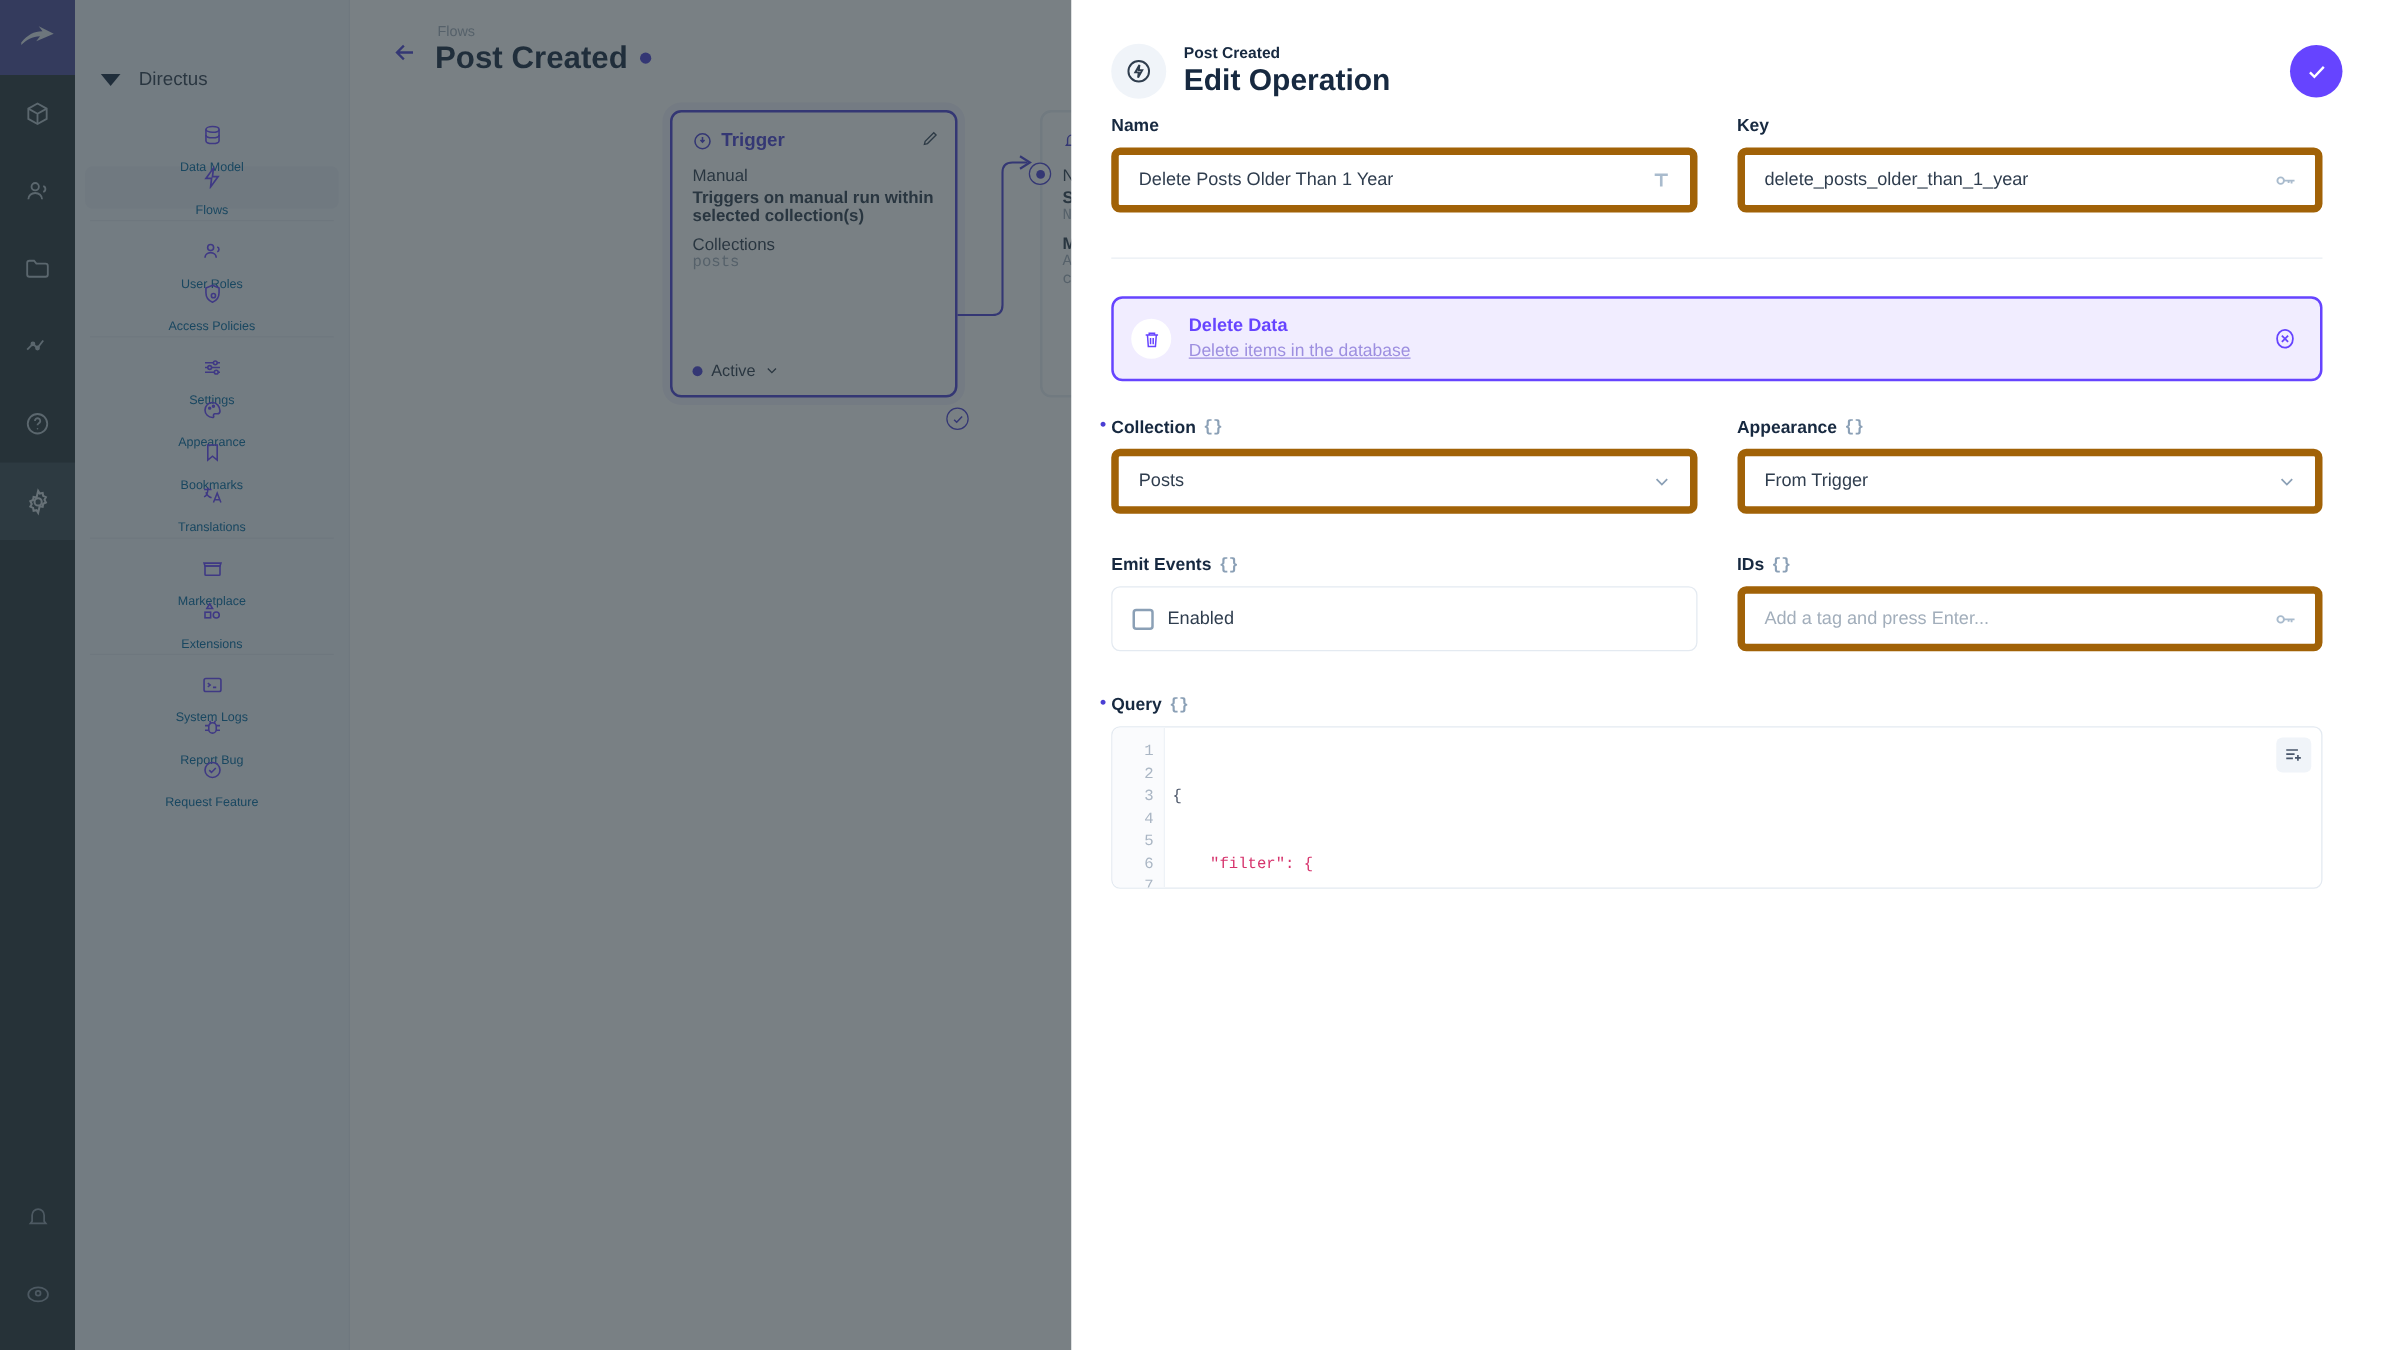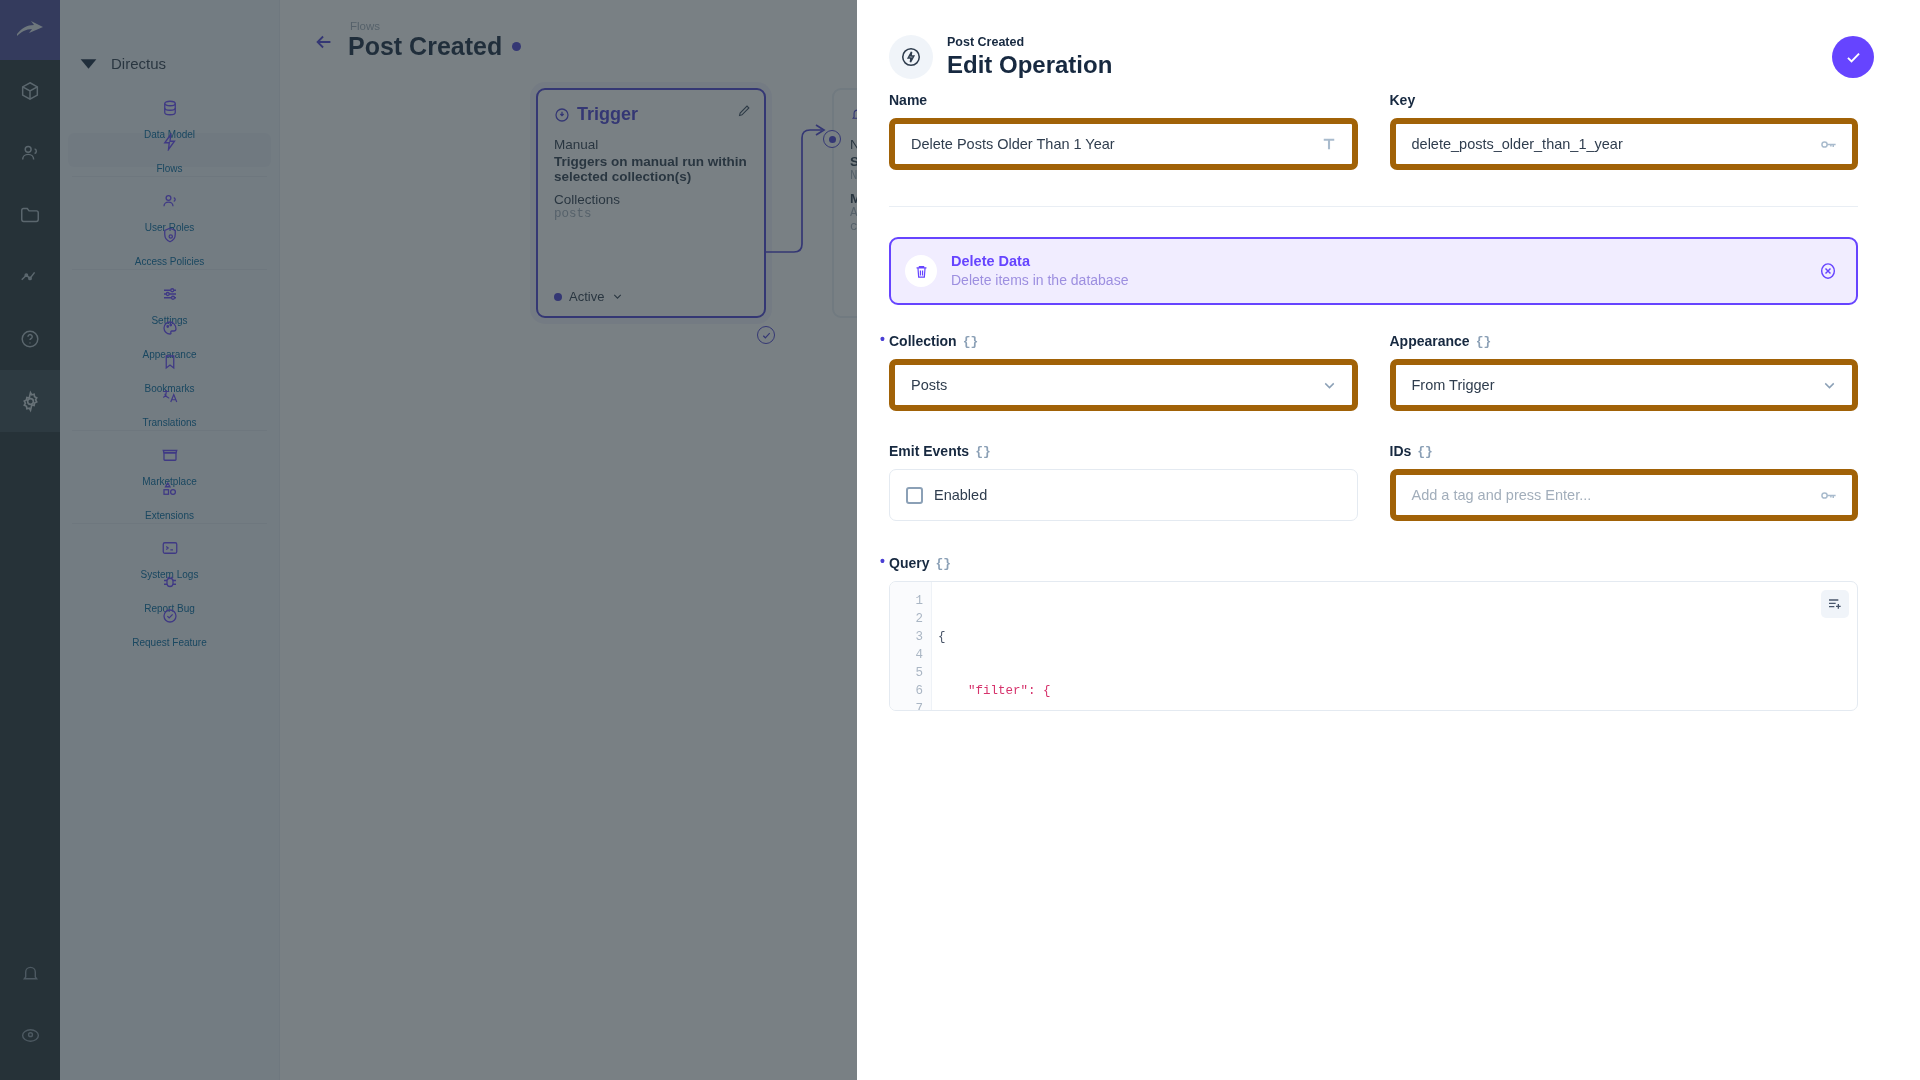--- a/index.html
+++ b/index.html
@@ -74,21 +74,21 @@
   
   .node {
     position: absolute; width: 230px; border-radius: 9px;
     background: #ffffff; padding: 14px 16px 12px 16px;
   }
   .node.trigger { left: 256px; top: 88px; height: 230px; border: 2px solid #4a3fd4;
      box-shadow: 0 0 0 6px rgba(74,63,212,0.07); }
   .node.op { left: 552px; top: 88px; height: 230px; border: 2px solid #e9eef4; }
   .node-head {
     display: flex; align-items: center; gap: 7px;
-    font-size: 18px; font-weight: 700; color: #4a3fd4; margin-bottom: 12px;
+    font-size: 15px; font-weight: 700; color: #4a3fd4; margin-bottom: 12px;
   }
   .node-edit { position: absolute; right: 12px; top: 13px; color: #37475a; display:flex; }
   .node-more { position: absolute; right: 12px; top: 13px; color: #37475a; display:flex; }
   .node-label { font-size: 13.5px; color: #2f3d4e; margin-top: 2px; }
   .node-label.bold { font-weight: 700; }
   .node-val-mono { font-family: "Liberation Mono", monospace; font-size: 12.5px; color: #a2aebb; }
   .node-status {
     position: absolute; left: 16px; bottom: 12px;
     display: flex; align-items: center; gap: 7px;
     font-size: 13px; color: #2f3d4e;
@@ -166,21 +166,21 @@
     border: 2px solid #6644ff; border-radius: 9px; background: #f1edff;
     height: 68px; display: flex; align-items: center;
     padding: 0 18px 0 14px; gap: 14px; position: relative;
   }
   .op-badge {
     width: 32px; height: 32px; border-radius: 50%; background: #ffffff;
     display: flex; align-items: center; justify-content: center; color: #6644ff;
     flex: 0 0 32px;
   }
   .op-name { font-size: 14.5px; font-weight: 700; color: #6644ff; line-height: 1.35; }
-  .op-desc { font-size: 14px; color: #9d8fe0; line-height: 1.35; }
+  .op-desc { font-size: 14px; color: #9d8fe0; line-height: 1.35; text-decoration: underline; }
   .op-remove { margin-left: auto; color: #6644ff; display: flex; }
 
   .row-gap { height: 32px; }
 
   .check-wrap {
     height: 52px; border: 1px solid #e4eaf1; border-radius: 7px;
     display: flex; align-items: center; gap: 11px; padding: 0 16px;
   }
   .checkbox {
     width: 17px; height: 17px; border: 2px solid #8ba0b6; border-radius: 3px;

